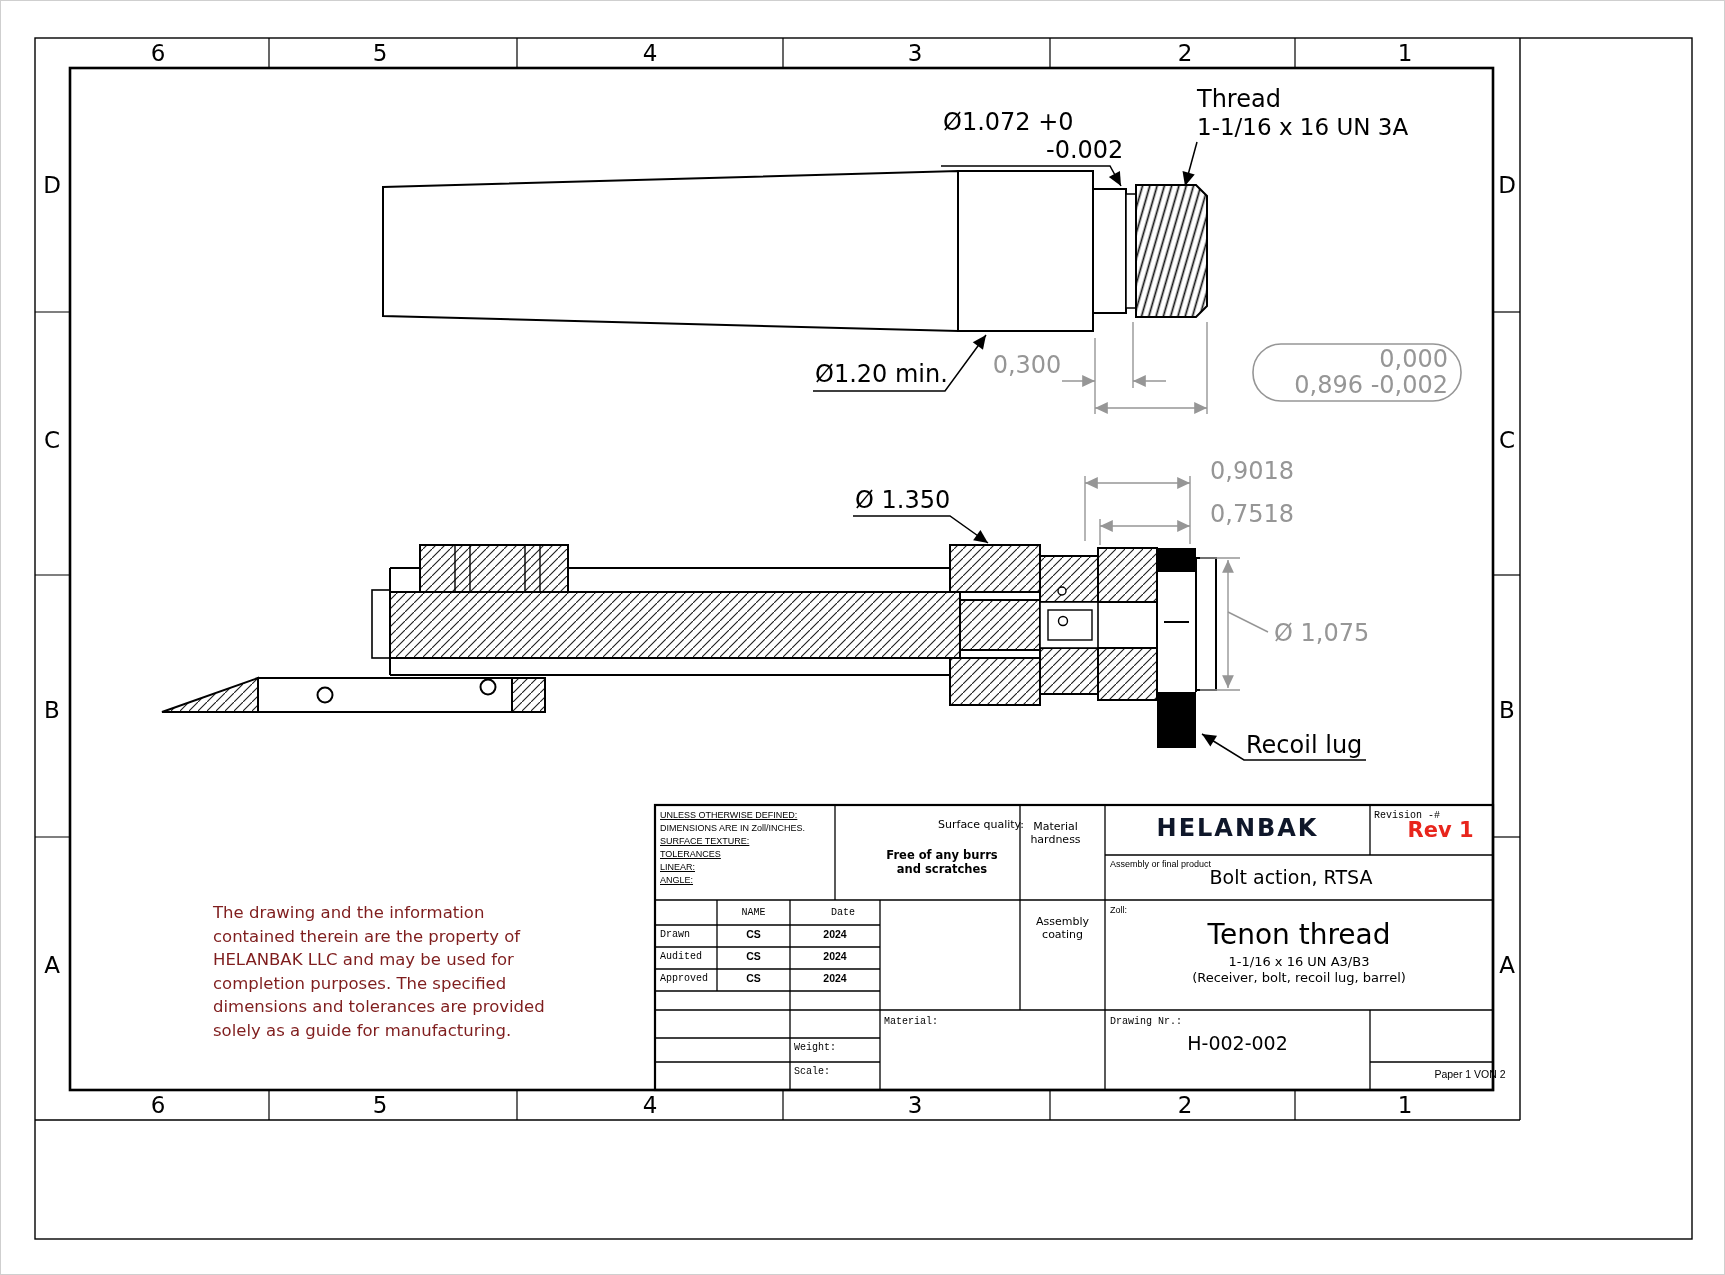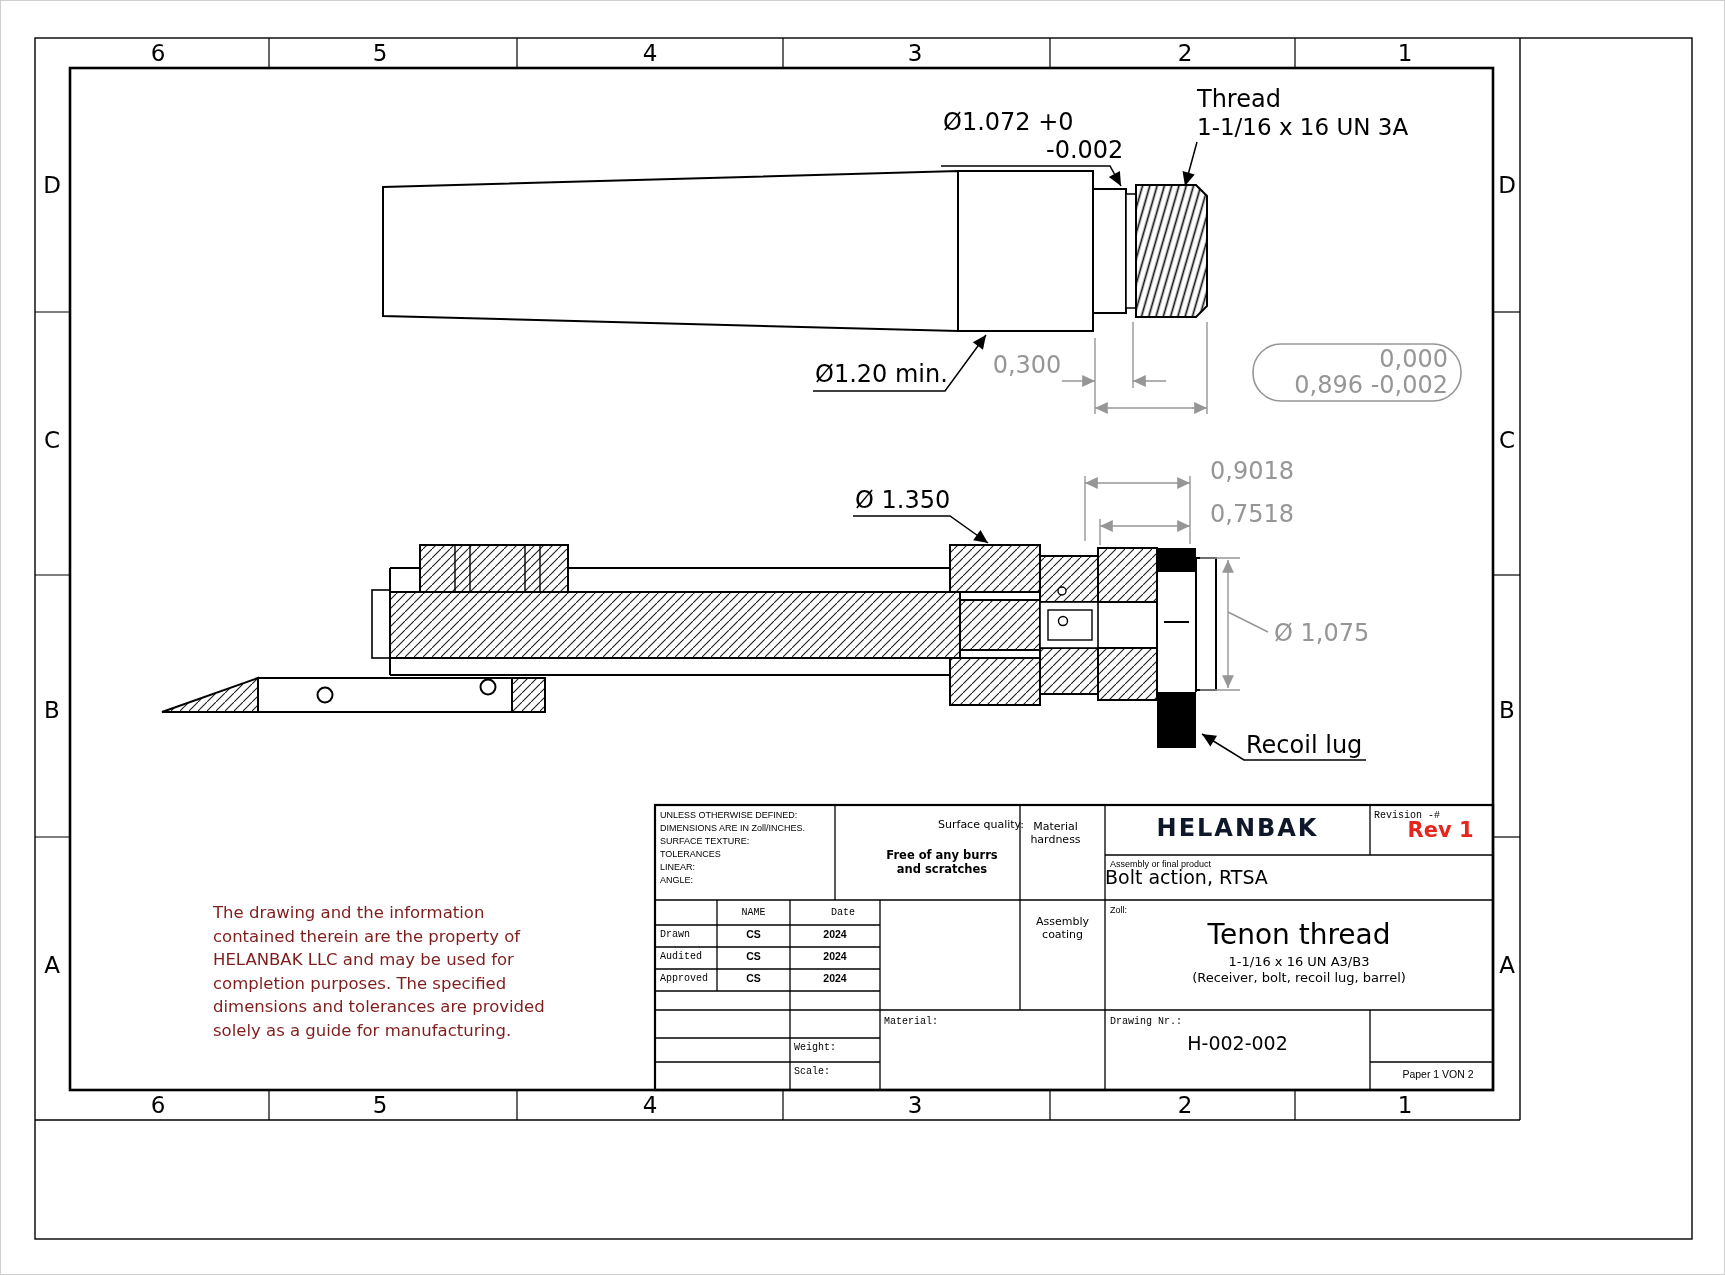--- a/index.html
+++ b/index.html
@@ -11,23 +11,23 @@
   svg text{font-family:"DejaVu Sans","Liberation Sans",sans-serif;fill:#000}
   .zl{font-size:23px}
   .dimB{font-size:24px;fill:#000}
   .dimB2{font-size:23px;fill:#000}
   .dimG{font-size:24px;fill:#969696}
   .t{position:absolute;color:#000;white-space:nowrap}
   .wrap{white-space:normal}
   .tiny{font-size:9px;line-height:13px;font-family:"Liberation Sans",sans-serif}
   .small{font-size:10px;font-family:Liberation Mono, monospace}
   .small2{font-size:10.5px;font-family:"Liberation Sans",sans-serif}
-  .u{}
+  .u{text-decoration:underline}
   .c{text-align:center}
-  .r{text-align:left}
+  .r{text-align:center}
   .b{font-weight:bold}
   .notes span{display:block}
   .company{font-size:24px;font-weight:bold;color:#0f172a;letter-spacing:2px}
   .rev{font-size:21px;font-weight:bold;color:#E8251C}
   .assembly{font-size:19px}
   .partname{font-size:28px}
   .partsub{font-size:13px}
   .drawnr{font-size:19px}
   .sq{font-size:11px}
   .sqv{font-size:11.5px;font-weight:bold;line-height:14px}
@@ -272,21 +272,21 @@
   <div class="t small2 b c" style="left:790px;top:950px;width:90px">2024</div>
   <div class="t small" style="left:660px;top:973px">Approved</div>
   <div class="t small2 b c" style="left:717px;top:972px;width:73px">CS</div>
   <div class="t small2 b c" style="left:790px;top:972px;width:90px">2024</div>
 
   <div class="t small" style="left:884px;top:1016px">Material:</div>
   <div class="t small" style="left:794px;top:1042px">Weight:</div>
   <div class="t small" style="left:794px;top:1066px">Scale:</div>
   <div class="t small" style="left:1110px;top:1016px">Drawing Nr.:</div>
   <div class="t drawnr c" style="left:1105px;top:1032px;width:265px">H-002-002</div>
-  <div class="t small2 c" style="left:1370px;top:1068px;width:136px">Paper 1 VON 2</div>
+  <div class="t small2 c" style="left:1402px;top:1068px;width:136px">Paper 1 VON 2</div>
 </div>
 
 <div class="t disc" style="left:213px;top:901px;width:370px">
   <span>The drawing and the information</span>
   <span>contained therein are the property of</span>
   <span>HELANBAK LLC and may be used for</span>
   <span>completion purposes. The specified</span>
   <span>dimensions and tolerances are provided</span>
   <span>solely as a guide for manufacturing.</span>
 </div>

